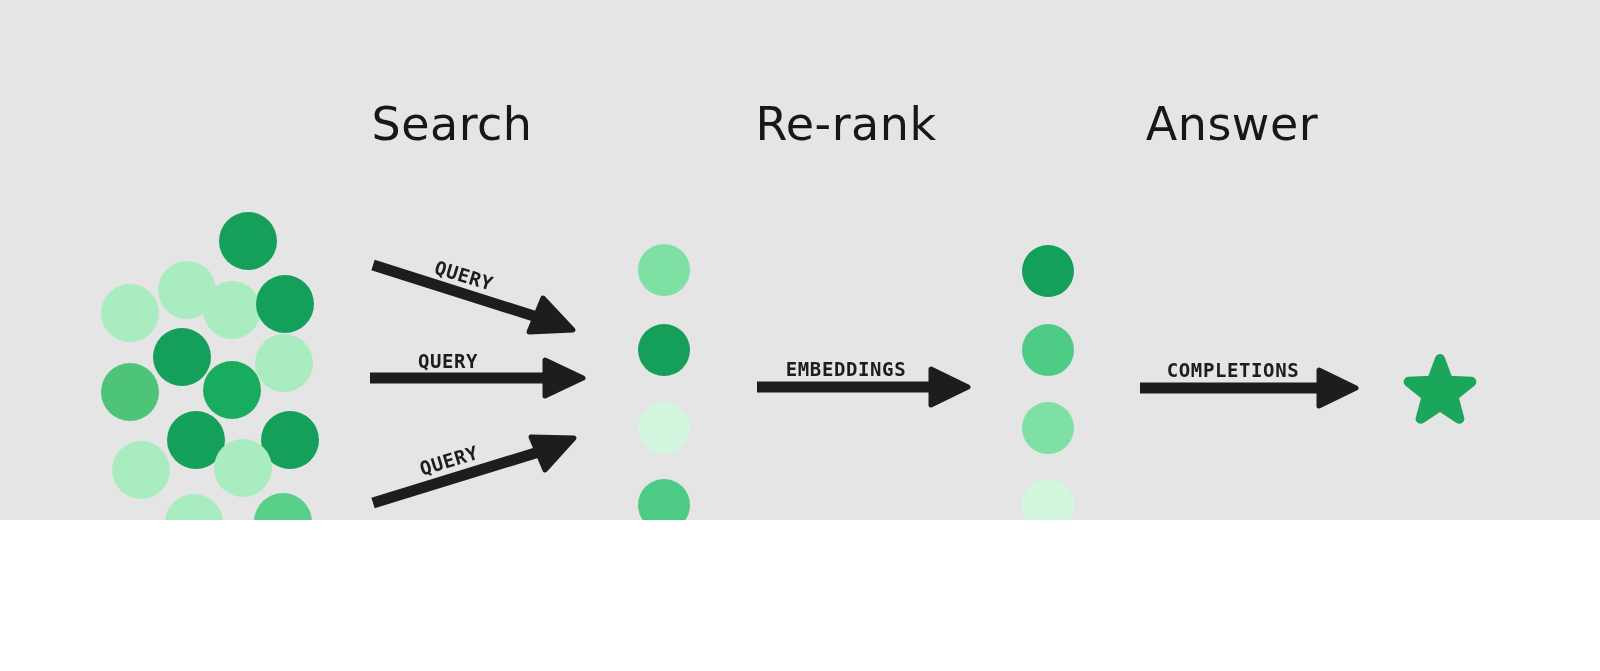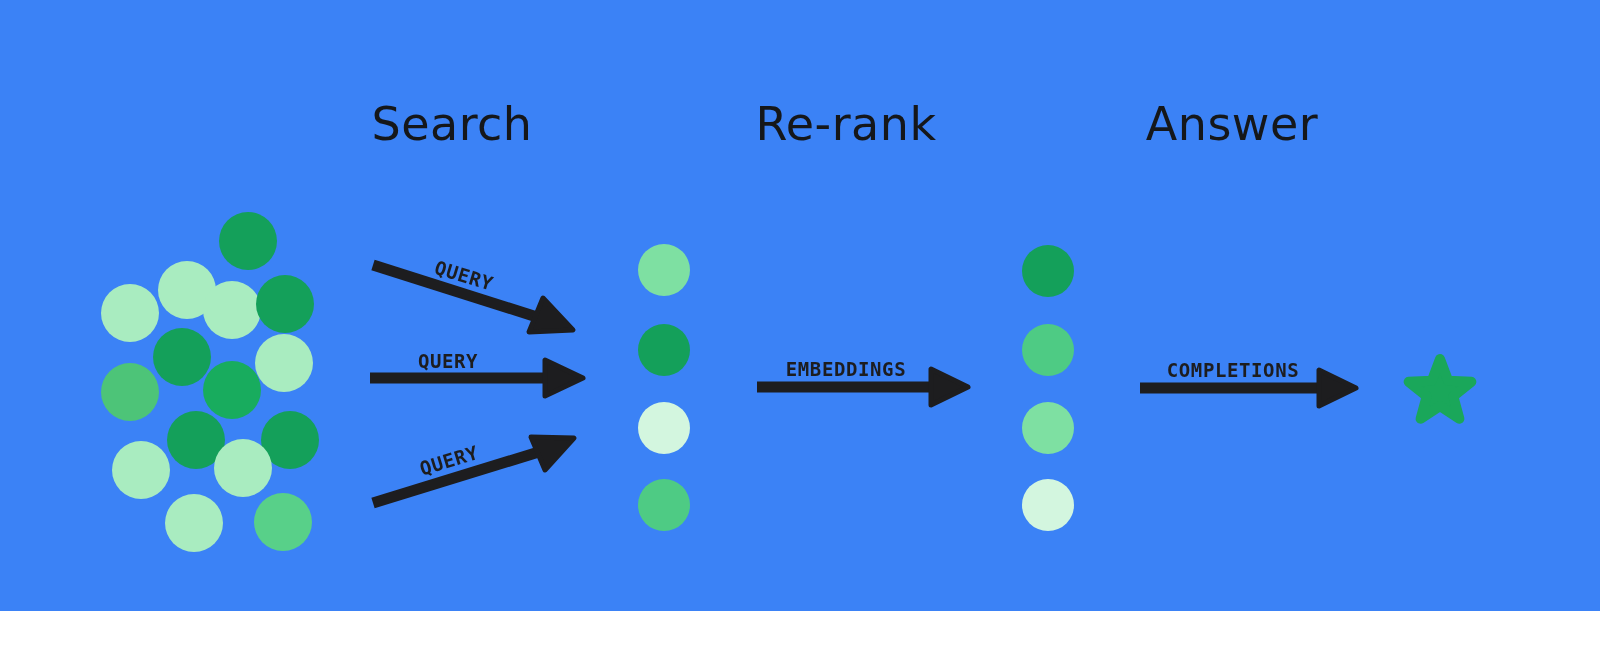--- a/index.html
+++ b/index.html
@@ -7,22 +7,22 @@
     margin: 0;
     padding: 0;
     background: #ffffff;
   }
   body {
     font-family: "Liberation Sans", sans-serif;
   }
   #canvas {
     position: relative;
     width: 1600px;
-    height: 611px;
-    background: #3b82f6;
+    height: 520px;
+    background: #e5e5e5;
     overflow: hidden;
   }
   #diagram-svg {
     position: absolute;
     top: 0;
     left: 0;
     width: 1600px;
     height: 671px;
     display: block;
   }

